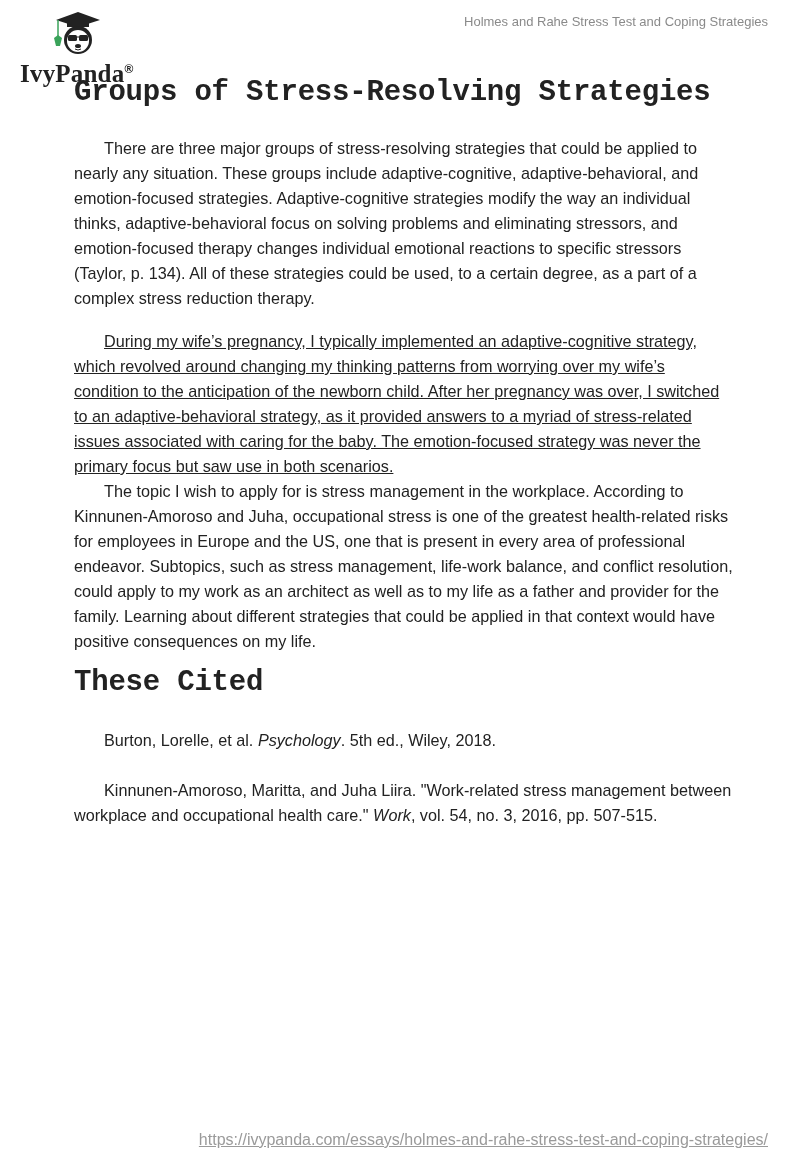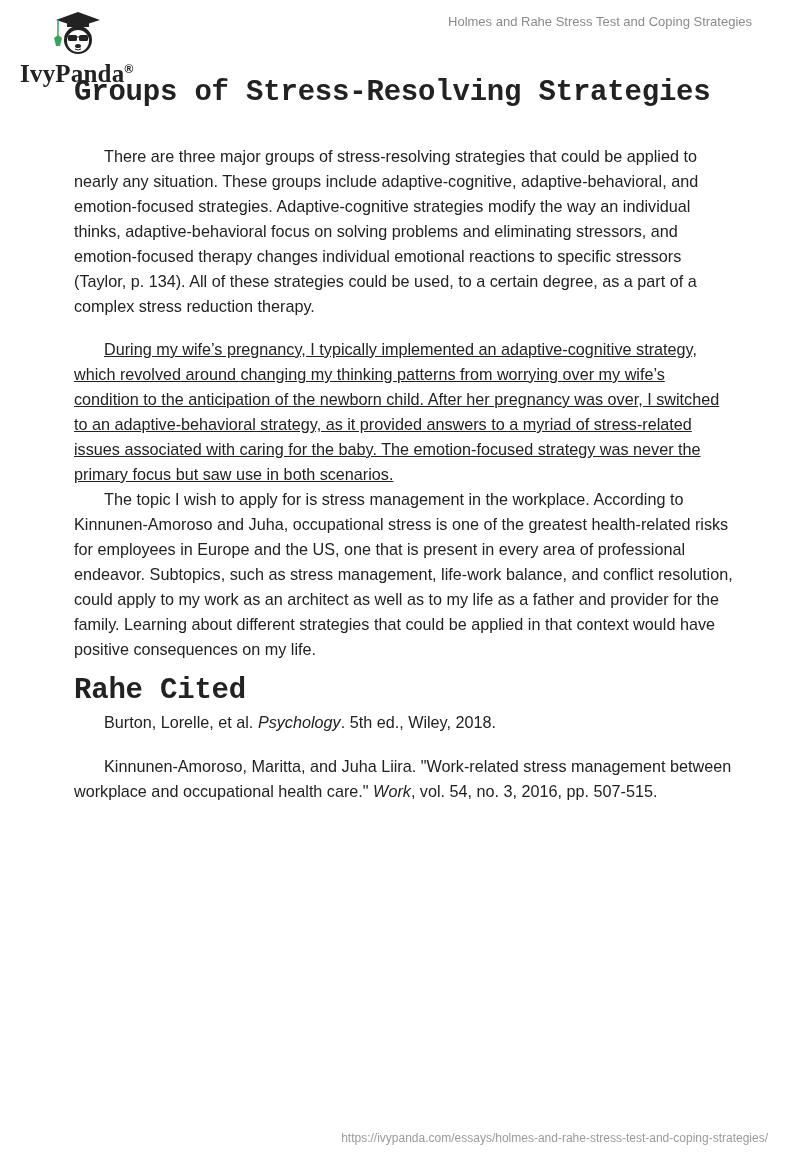--- a/index.html
+++ b/index.html
@@ -3,36 +3,36 @@
 <meta charset="utf-8">
 <style>
   html, body { margin: 0; padding: 0; background: #ffffff; }
   body { width: 800px; height: 1160px; position: relative; overflow: hidden;
          font-family: "Liberation Sans", sans-serif; color: #222222; }
   .header { position: absolute; left: 0; top: 0; width: 800px; height: 66px; }
   .logo { position: absolute; left: 18px; top: 8px; display: flex; align-items: center; flex-direction: column; }
   .logo-mark { width: 56px; height: 48px; }
   .logo-text { font-family: "Liberation Serif", serif; font-weight: bold; font-size: 25px; color: #222; margin-left: 2px; margin-top: 4px; letter-spacing: 0.2px; }
   .logo-reg { font-size: 12px; vertical-align: super; font-family: "Liberation Sans", sans-serif; font-weight: bold; }
-  .doc-title { position: absolute; right: 48px; top: 14px; font-size: 13px; color: #8a8a8a; }
+  .doc-title { position: absolute; right: 32px; top: 14px; font-size: 13px; color: #8a8a8a; }
   .content { position: absolute; left: 74px; top: 72px; width: 660px; }
   h2 { font-size: 29px; font-weight: bold; margin: 0; color: #222; line-height: 38px; letter-spacing: -0.2px; font-family: Liberation Mono, monospace; }
   p { font-size: 16.2px; line-height: 25px; margin: 0; color: #222; }
   p.indent { text-indent: 30px; }
   .sec1-title { margin-top: 2px; }
-  .sec1-p1 { margin-top: 32px; }
+  .sec1-p1 { margin-top: 24px; }
   .sec1-p2 { margin-top: 18px; text-decoration: underline; }
   .sec2-title { margin-top: 10px; }
   .sec2-p1 { }
   .sec3-title { margin-top: 10px; }
-  .cite1 { }
-  .cite2 { margin-top: 19px; }
+  .cite1 { margin-top: 26px; }
+  .cite2 { margin-top: 25px; }
   .cite3 { margin-top: 19px; }
   em { font-style: italic; }
-  .footer-url { position: absolute; right: 32px; top: 1131px; font-size: 12px; color: #9a9a9a; }
+  .footer-url { position: absolute; right: 32px; top: 1131px; font-size: 16px; color: #9a9a9a; text-decoration: underline; }
 </style>
 </head>
 <body>
 
 <div class="header">
   <div class="logo">
     <svg class="logo-mark" viewBox="0 0 56 48">
 
       <polygon points="8,12 30,4 52,12 30,19" fill="#222"></polygon>
       <rect x="19" y="13" width="22" height="6" fill="#222"></rect>
@@ -53,18 +53,18 @@
   <div class="doc-title">Holmes and Rahe Stress Test and Coping Strategies</div>
 </div>
 
 <div class="content">
   <h2 class="sec1-title">Groups of Stress-Resolving Strategies</h2>
   <p class="indent sec1-p1">There are three major groups of stress-resolving strategies that could be applied to nearly any situation. These groups include adaptive-cognitive, adaptive-behavioral, and emotion-focused strategies. Adaptive-cognitive strategies modify the way an individual thinks, adaptive-behavioral focus on solving problems and eliminating stressors, and emotion-focused therapy changes individual emotional reactions to specific stressors (Taylor, p. 134). All of these strategies could be used, to a certain degree, as a part of a complex stress reduction therapy.</p>
   <p class="indent sec1-p2">During my wife’s pregnancy, I typically implemented an adaptive-cognitive strategy, which revolved around changing my thinking patterns from worrying over my wife’s condition to the anticipation of the newborn child. After her pregnancy was over, I switched to an adaptive-behavioral strategy, as it provided answers to a myriad of stress-related issues associated with caring for the baby. The emotion-focused strategy was never the primary focus but saw use in both scenarios.</p>
 
   <p class="indent sec2-p1">The topic I wish to apply for is stress management in the workplace. According to Kinnunen-Amoroso and Juha, occupational stress is one of the greatest health-related risks for employees in Europe and the US, one that is present in every area of professional endeavor. Subtopics, such as stress management, life-work balance, and conflict resolution, could apply to my work as an architect as well as to my life as a father and provider for the family. Learning about different strategies that could be applied in that context would have positive consequences on my life.</p>
 
-  <h2 class="sec3-title">Rahe Cited</h2>
+  <h2 class="sec3-title">These Cited</h2>
   <p class="indent cite1"><span>Burton, Lorelle, et al. </span><em>Psychology</em><span>. 5th ed., Wiley, 2018.</span></p>
   <p class="indent cite2"><span>Kinnunen-Amoroso, Maritta, and Juha Liira. "Work-related stress management between workplace and occupational health care." </span><em>Work</em><span>, vol. 54, no. 3, 2016, pp. 507-515.</span></p>
 </div>
 
 <div class="footer-url">https://ivypanda.com/essays/holmes-and-rahe-stress-test-and-coping-strategies/</div>
 
 </body></html>

